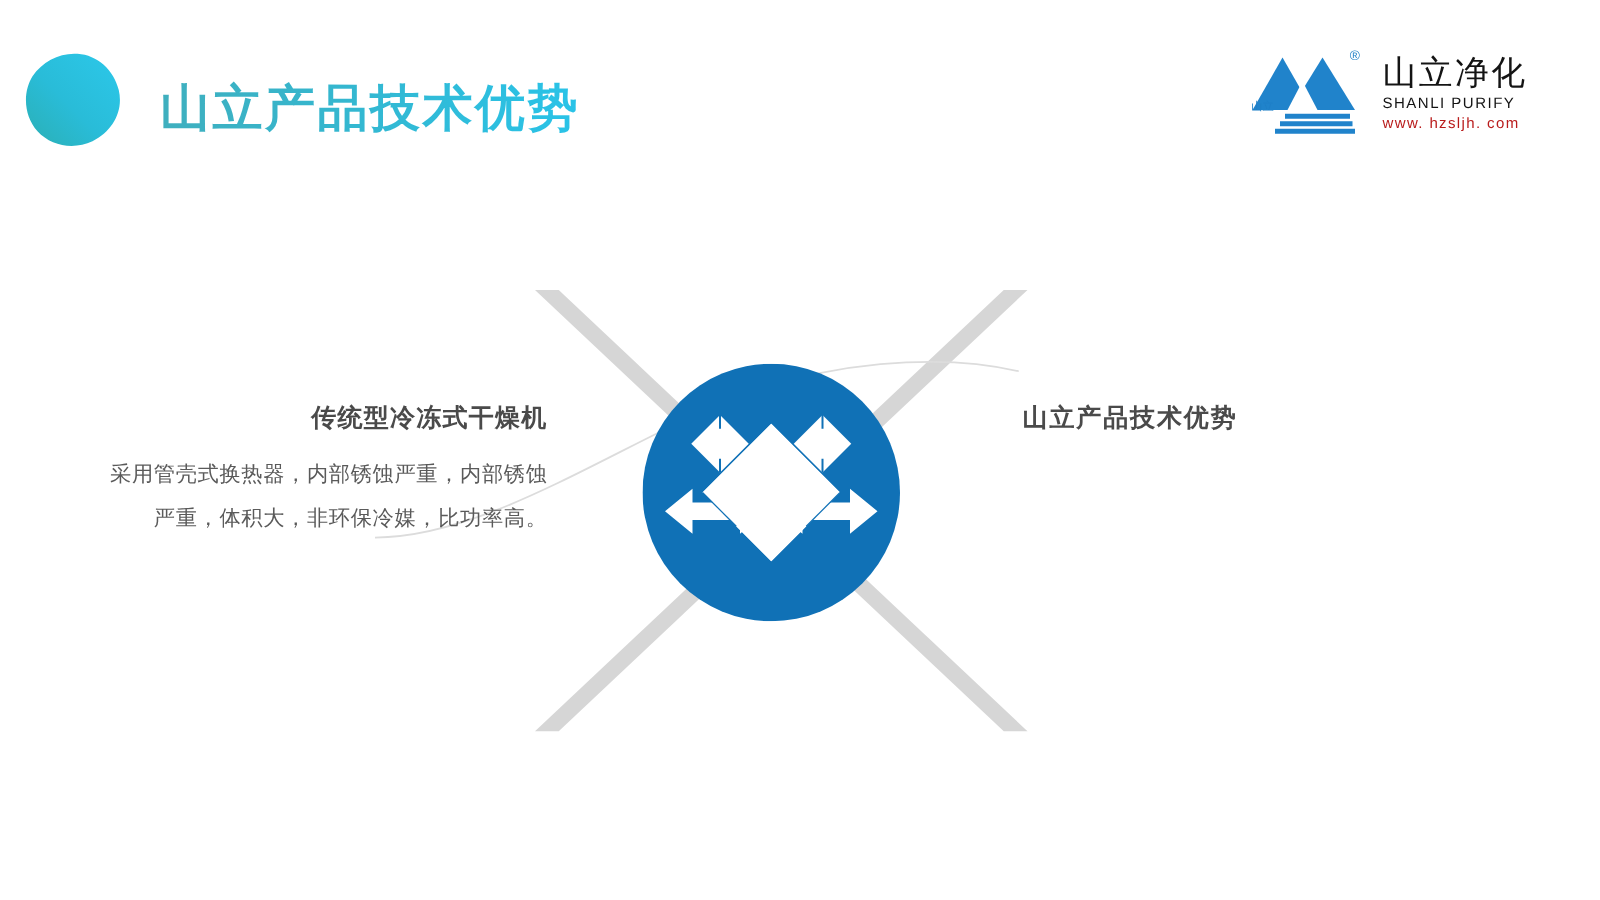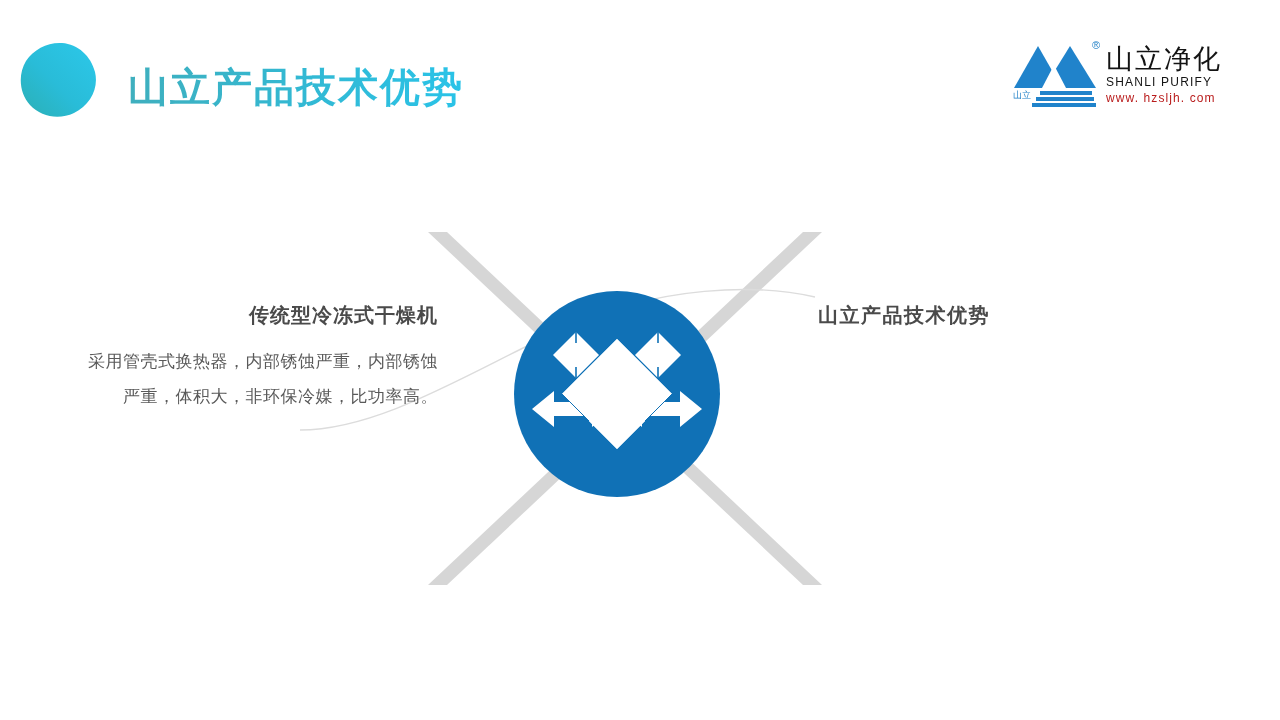--- a/index.html
+++ b/index.html
@@ -68,28 +68,28 @@
     position: absolute;
     right: -2px;
     top: 2px;
     font-size: 11px;
     color: #1E7FC6;
     line-height: 1;
   }
   #logo-mark-sub {
     position: absolute;
     left: 1px;
-    bottom: 12px;
+    bottom: 22px;
     font-size: 9px;
     color: #1E7FC6;
     letter-spacing: 0px;
     line-height: 1;
   }
   #logo-wordmark {
-    margin-left: 8px;
+    margin-left: 20px;
     padding-top: 6px;
     display: flex;
     flex-direction: column;
     align-items: flex-start;
   }
   #logo-cn {
     font-size: 27px;
     line-height: 30px;
     color: #141414;
     letter-spacing: 2px;
@@ -126,20 +126,21 @@
     left: 514px;
     top: 291px;
     width: 206px;
     height: 206px;
   }
 
   
   .col {
     position: absolute;
     width: 352px;
+    margin-top: 19px;
   }
   #col-left {
     left: 86px;
     top: 300px;
     text-align: right;
   }
   #col-right {
     left: 818px;
     top: 300px;
     text-align: left;

